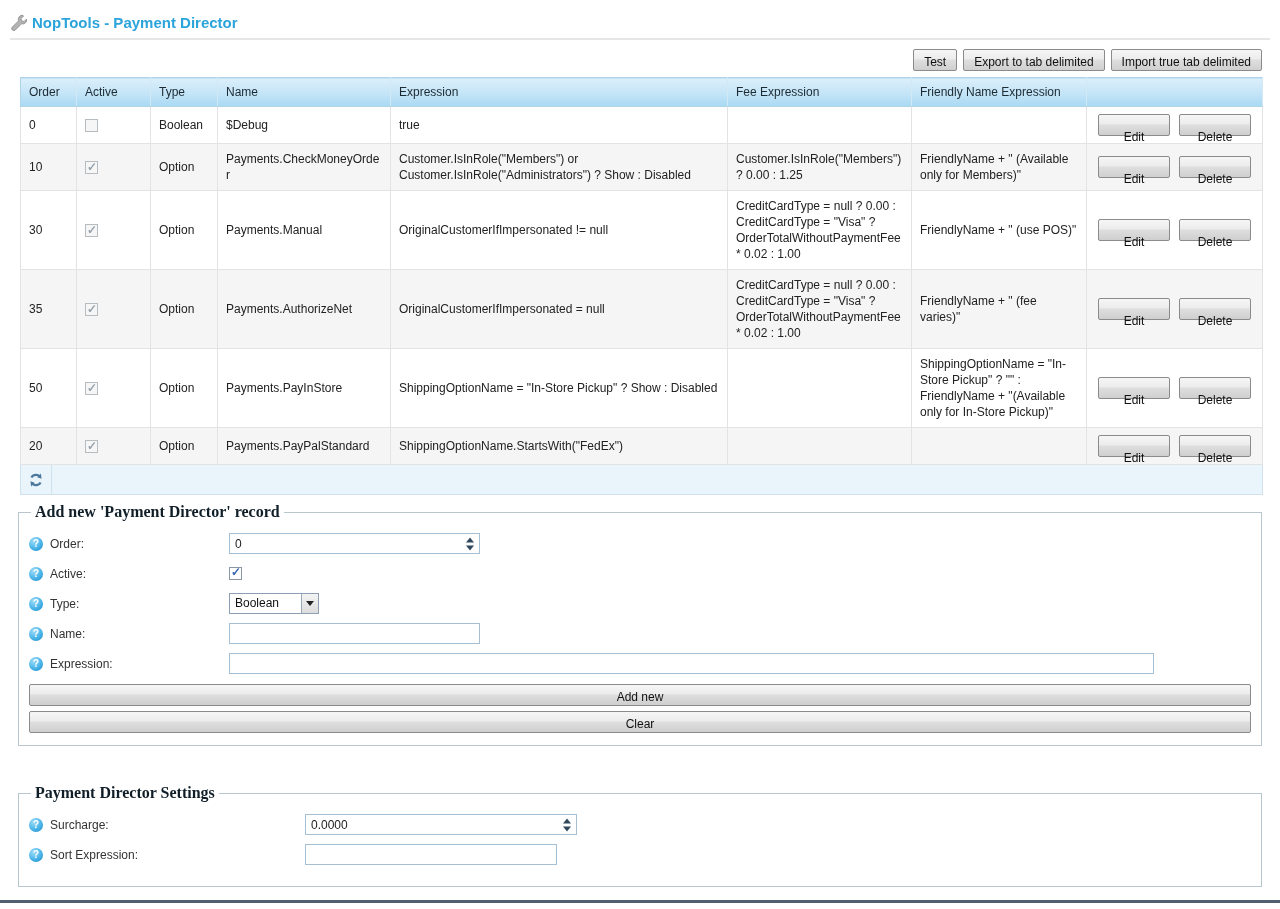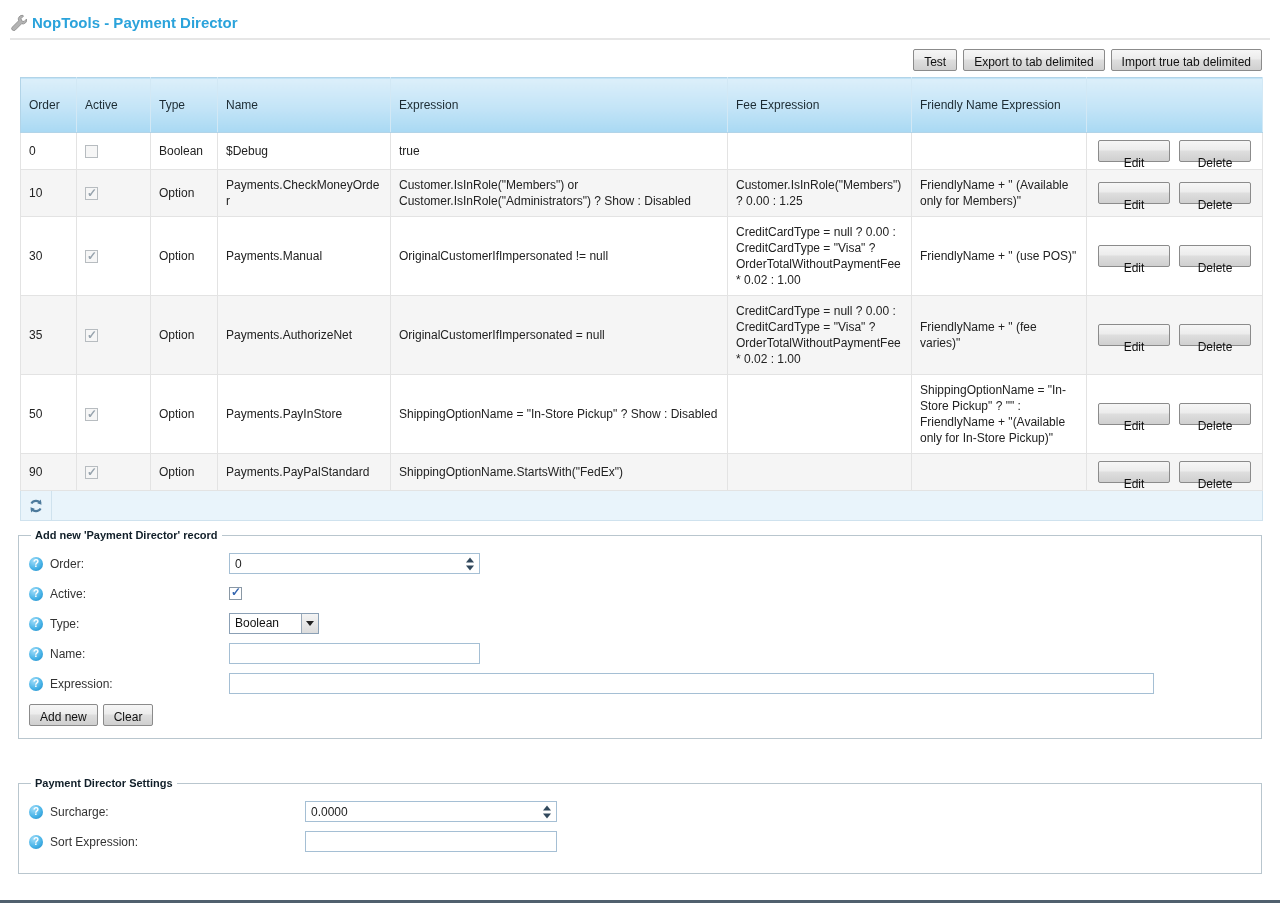--- a/index.html
+++ b/index.html
@@ -23,21 +23,21 @@
     font-family:"Liberation Sans",sans-serif; font-size:12px; color:#111;
     text-align:center; cursor:pointer; white-space:nowrap;
   }
   .btn-fixed { width:72px; padding:15px 0 0 0; }
 
   
   table.grid { margin-left:20px; width:1242px; border-collapse:collapse; table-layout:fixed; }
   table.grid thead th {
     background:linear-gradient(180deg,#dceffa 0%,#c3e4f7 55%,#a9d9f3 100%);
     border:1px solid #b2d4e8; border-right-color:#d2e8f5;
-    font-weight:normal; text-align:left; padding:20px 8px; color:#1c2b33; font-size:12px;
+    font-weight:normal; text-align:left; padding:7px 8px; color:#1c2b33; font-size:12px;
   }
   table.grid tbody td {
     border:1px solid #e3e3e3; padding:7px 8px; vertical-align:middle;
     font-size:12px; color:#222; line-height:16px; word-wrap:break-word;
   }
   table.grid tbody tr:nth-child(even) td { background:#f5f5f5; }
   table.grid tbody td.actions-cell { text-align:center; }
   .actions-wrap { display:flex; gap:9px; justify-content:center; align-items:center; }
   table.grid tfoot td {
     background:#e9f4fb; border:1px solid #cfe2ee; height:30px; padding:0;
@@ -49,21 +49,21 @@
   
   .cb { width:13px; height:13px; border:1px solid #8a98a5; background:#fff;
     display:inline-block; position:relative; vertical-align:middle; }
   .cb.checked::after { content:"\2713"; position:absolute; left:1px; top:-3px;
     font-size:12px; font-weight:bold; color:#3566b0; }
   .cb.disabled { border-color:#b7bcc0; background:#f6f6f6; }
   .cb.disabled.checked::after { color:#97a3ad; }
 
   
   fieldset { border:1px solid #b9c6ce; margin:8px 18px 0 18px; padding:4px 10px 12px 10px; }
-  fieldset legend { font-weight:bold; font-size:11px; color:#101e28; padding:0 4px; margin-left:2px; }
+  fieldset legend { font-weight:bold; font-size:16px; color:#101e28; padding:0 4px; margin-left:2px;font-family:Liberation Serif, serif; }
   .form-row { display:flex; align-items:center; margin:8px 0 9px 0; min-height:21px; }
   .form-label { display:flex; align-items:center; gap:7px; }
   .w-add .form-label { width:200px; }
   .w-set .form-label { width:276px; }
   .form-label span.lbl { color:#333; }
 
   .help {
     width:14px; height:14px; border-radius:50%; flex:0 0 14px;
     background:radial-gradient(circle at 35% 28%, #9fdcf8 0%, #49b4e8 55%, #1a88c4 100%);
     color:#fff; font-size:10px; font-weight:bold; line-height:14px; text-align:center;
@@ -81,21 +81,21 @@
     border-top:5px solid #31485c; cursor:pointer; }
 
   .select { width:90px; height:21px; border:1px solid #8ba0b5; background:#fff;
     display:inline-flex; align-items:stretch; cursor:pointer; }
   .select .sel-text { flex:1; font-size:12px; padding:2px 0 0 5px; color:#111; }
   .select .sel-btn { width:17px; border-left:1px solid #9aa9b8; display:flex; align-items:center; justify-content:center;
     background:linear-gradient(180deg,#f4f4f4,#dcdcdc); }
   .select .sel-arrow { width:0; height:0; border-left:4px solid transparent; border-right:4px solid transparent;
     border-top:5px solid #222; }
 
-  .form-buttons { display:flex; gap:5px; margin-top:10px; }
+  .form-buttons { display:flex; gap:5px; margin-top:10px;flex-direction:column; }
 
   
   .bottom-bar { position:absolute; top:900px; left:0; width:1280px; height:3px; background:#50606e; }
 
   .gap-between { height:30px; }
 </style>
 </head>
 <body>
 
 <div class="page">
@@ -209,21 +209,21 @@
           <td></td>
           <td>ShippingOptionName = "In-Store Pickup" ? "" : FriendlyName + "(Available only for In-Store Pickup)"</td>
           <td class="actions-cell">
             <span class="actions-wrap">
               <button class="btn btn-fixed">Edit</button>
               <button class="btn btn-fixed">Delete</button>
             </span>
           </td>
         </tr>
         <tr>
-          <td>90</td>
+          <td>20</td>
           <td><span class="cb disabled checked"></span></td>
           <td>Option</td>
           <td>Payments.PayPalStandard</td>
           <td>ShippingOptionName.StartsWith("FedEx")</td>
           <td></td>
           <td></td>
           <td class="actions-cell">
             <span class="actions-wrap">
               <button class="btn btn-fixed">Edit</button>
               <button class="btn btn-fixed">Delete</button>
@@ -316,21 +316,21 @@
 
   <fieldset class="w-set">
     <legend>Payment Director Settings</legend>
 
     <div class="form-row">
       <span class="form-label">
         <span class="help">?</span>
         <span class="lbl">Surcharge:</span>
       </span>
       <span class="spin-wrap">
-        <input class="text-input" style="width: 252px;" value="0.0000">
+        <input class="text-input" style="width: 272px;" value="0.0000">
         <span class="spin">
           <span class="up"></span>
           <span class="dn"></span>
         </span>
       </span>
     </div>
 
     <div class="form-row">
       <span class="form-label">
         <span class="help">?</span>

